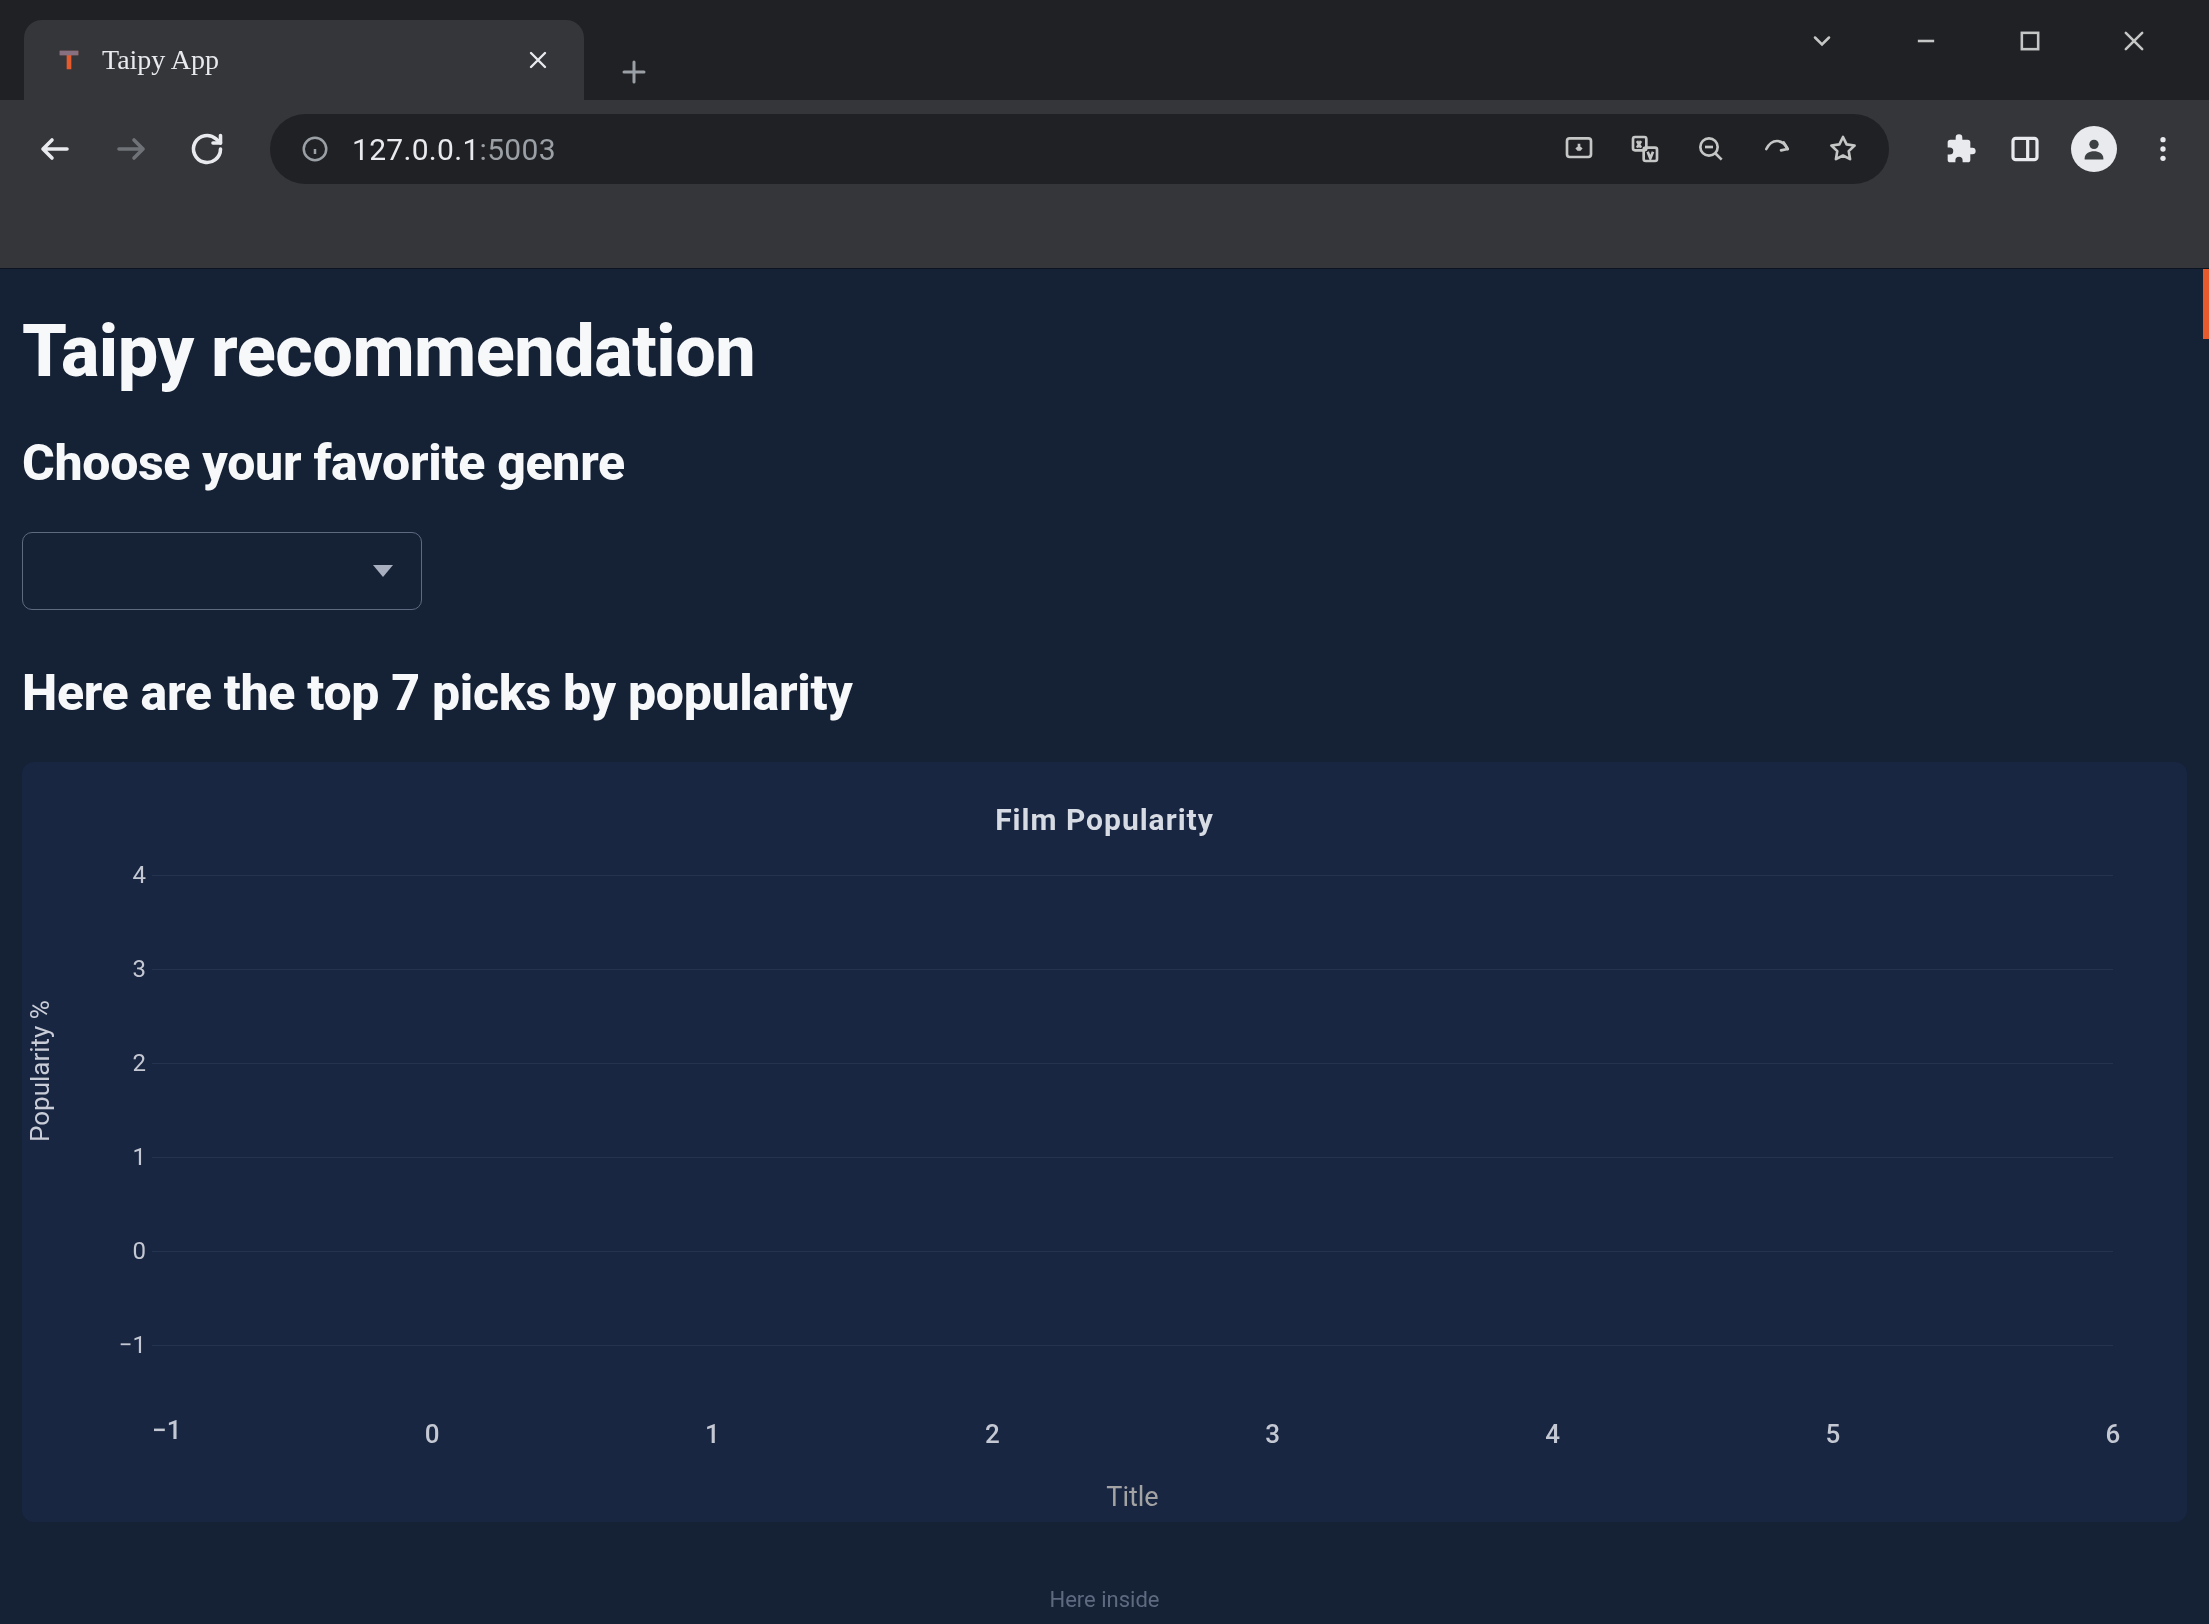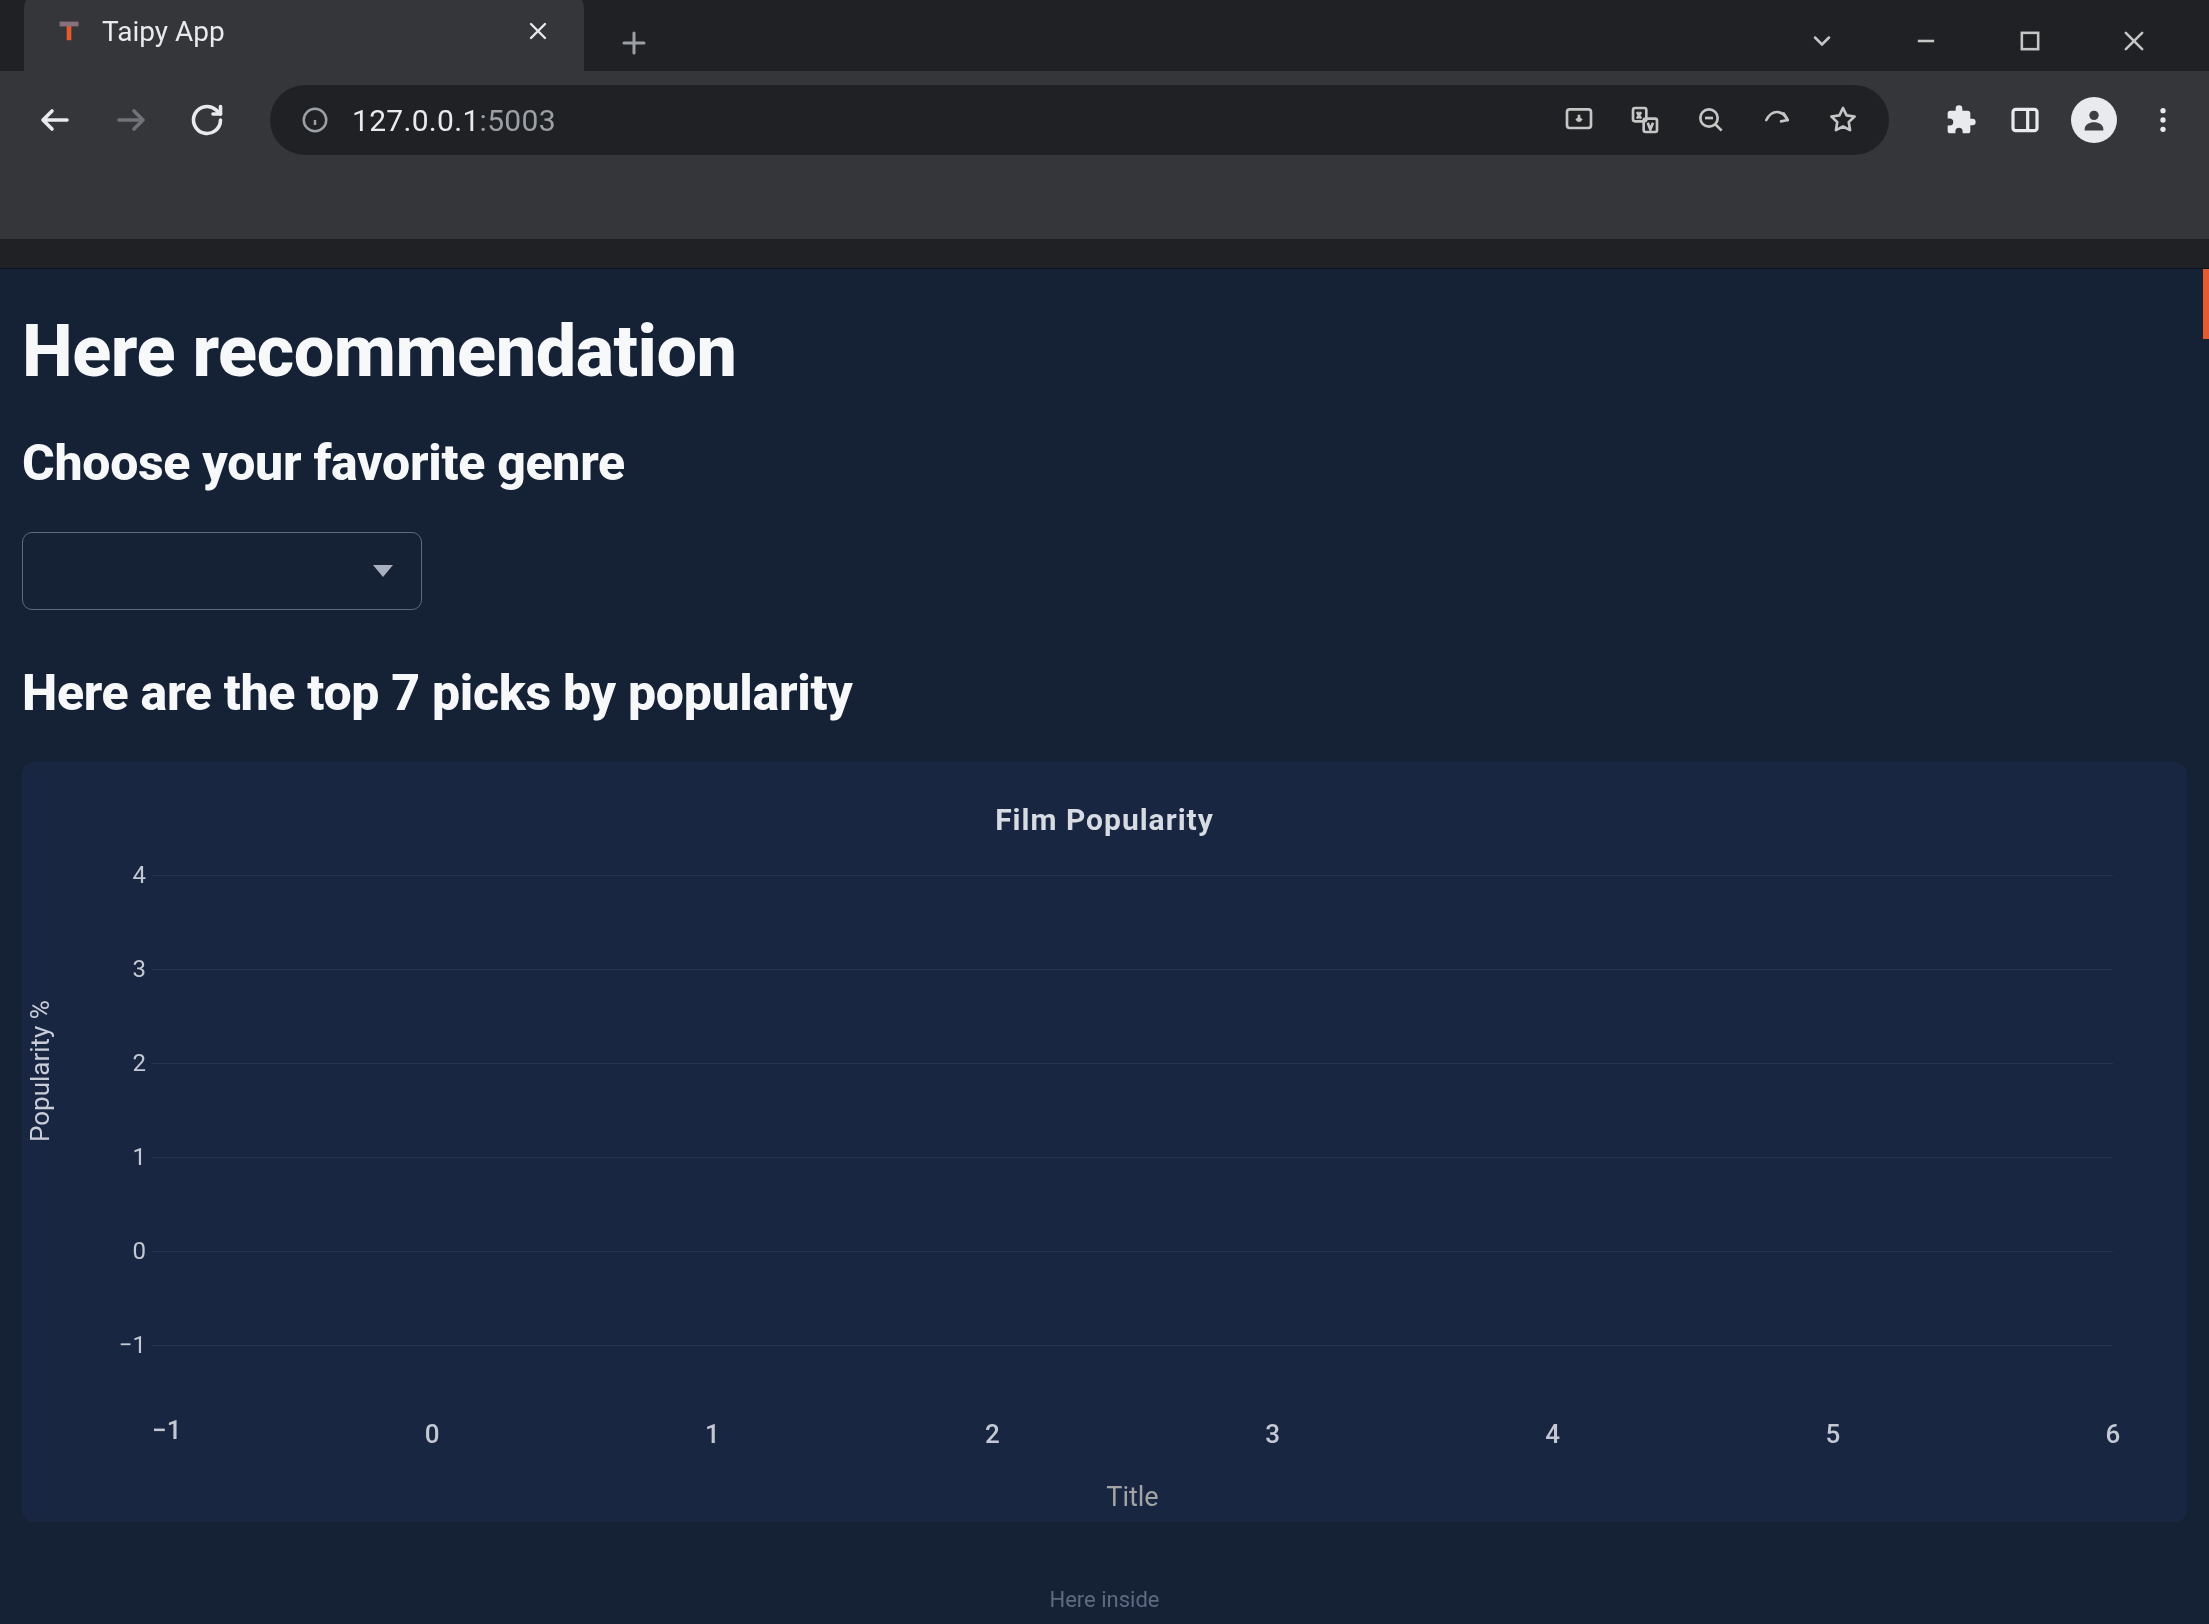--- a/index.html
+++ b/index.html
@@ -16,23 +16,24 @@
     .chrome-top {
       background: #202124;
       height: 268px;
       display: flex;
       flex-direction: column;
     }
 
     .tab-strip {
       display: flex;
       align-items: flex-end;
-      height: 71px;
+      height: 100px;
       padding-left: 24px;
       position: relative;
+      font-family: Liberation Serif, serif;
     }
 
     .tab {
       display: flex;
       align-items: center;
       gap: 18px;
       background: #35363a;
       border-radius: 18px 18px 0 0;
       padding: 0 30px;
       height: 80px;
@@ -399,21 +400,21 @@
             <circle cx="12" cy="19" r="2"></circle>
           </svg>
       </span>
     </div>
   </div>
 
   <div class="spacer-bar"></div>
 </div>
 
 <div class="page">
-  <h1>Here recommendation</h1>
+  <h1>Taipy recommendation</h1>
   <h2>Choose your favorite genre</h2>
 
   <div class="dropdown">
     <span></span>
     <span class="caret"></span>
   </div>
 
   <h2>Here are the top 7 picks by popularity</h2>
 
   <div class="chart-card">

